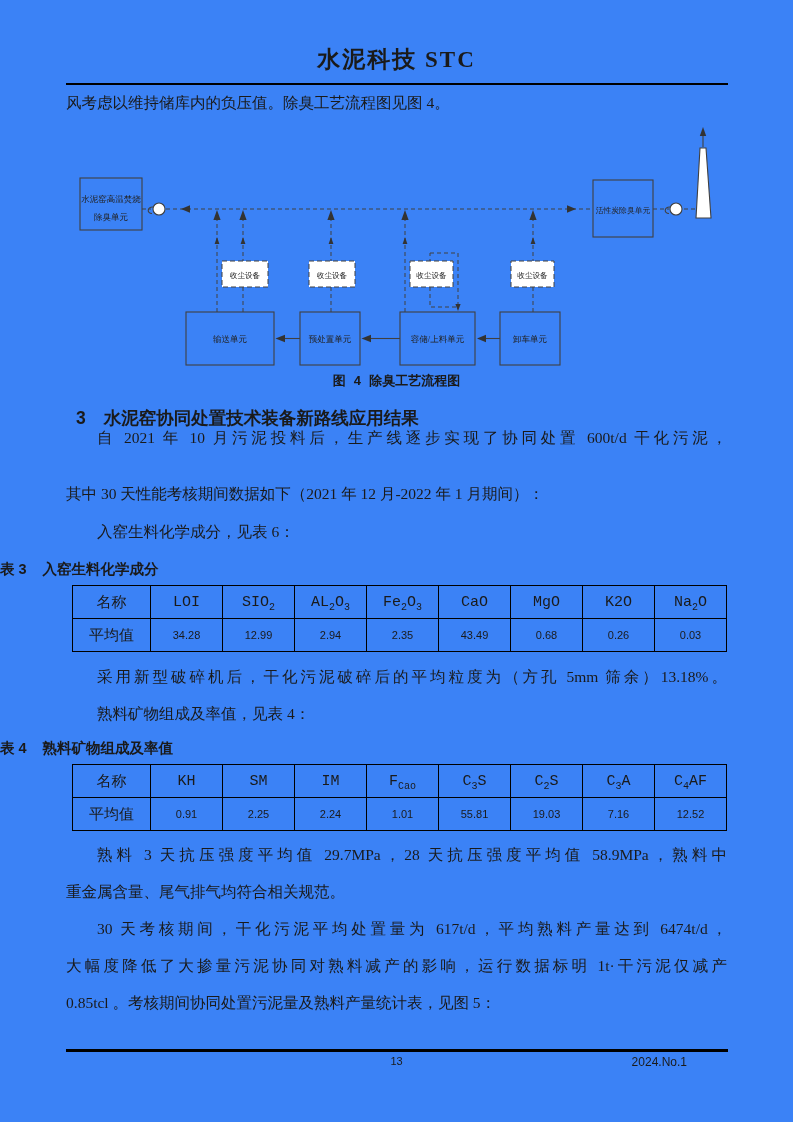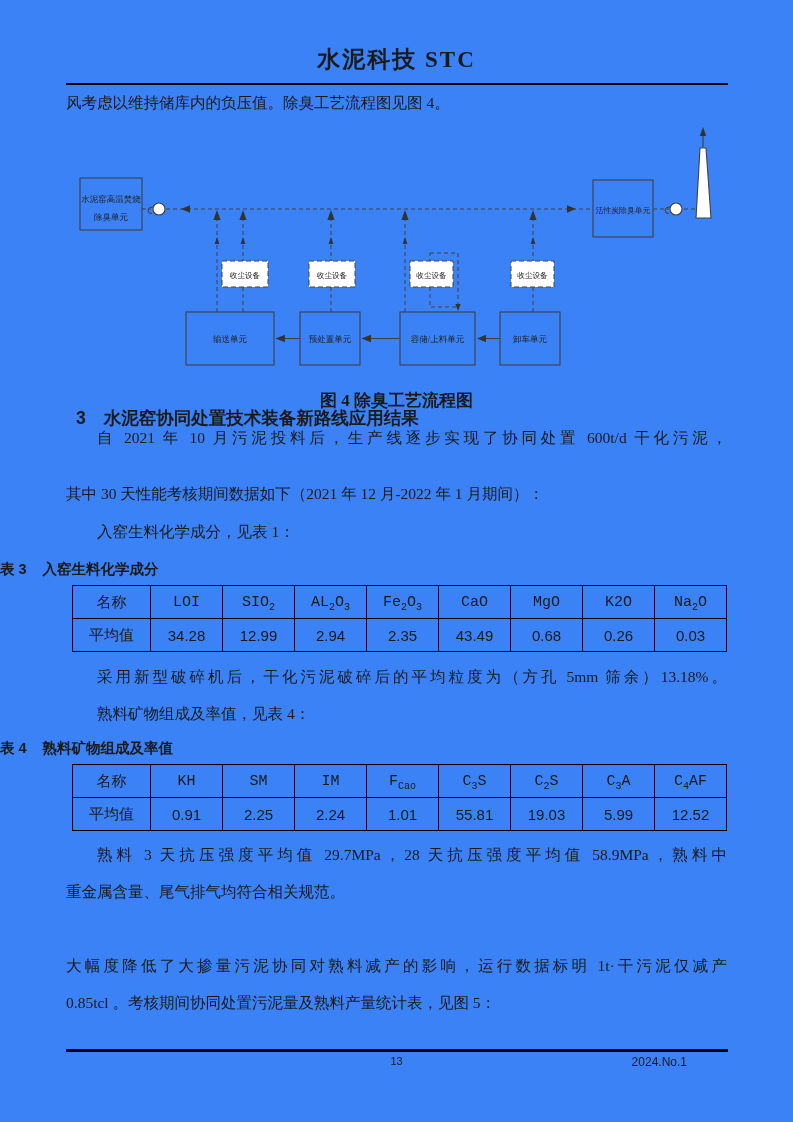--- a/index.html
+++ b/index.html
@@ -7,34 +7,34 @@
         overflow:hidden;font-family:"Liberation Serif",serif;color:#1a1a1a;}
   .abs{position:absolute;}
   .hdr-title{position:absolute;top:44px;left:0;width:100%;text-align:center;
              font-size:23px;font-weight:700;letter-spacing:2px;}
   .hdr-rule{position:absolute;top:83px;left:66px;width:662px;height:0;
             border-top:2px solid #000;}
   .bodyline{position:absolute;left:66px;width:661px;font-size:15.5px;
             line-height:22px;white-space:nowrap;}
   .just{white-space:normal;text-align:justify;text-align-last:justify;}
   .indent{padding-left:31px;width:630px;}
-  .figcap{position:absolute;top:389px;left:0;width:100%;text-align:center;
-          font-family:Liberation Serif, serif;font-weight:600;font-size:17px;}
+  .figcap{position:absolute;top:372px;left:0;width:100%;text-align:center;
+          font-family:Liberation Mono, monospace;font-weight:600;font-size:13px;}
   .sec{position:absolute;top:406px;left:76px;font-family:"Liberation Sans",sans-serif;
        font-weight:700;font-size:17.5px;}
   .sec .sec-t{margin-left:18px;}
   .tblcap{position:absolute;left:0;width:100%;
           font-family:"Liberation Sans",sans-serif;font-weight:600;font-size:14.5px;}
   .tblcap .cap-t{margin-left:16px;}
   .dtable{position:absolute;left:72px;width:655px;border-collapse:collapse;
           table-layout:fixed;}
   .dtable td{border:1.6px solid #000;height:32px;text-align:center;
              vertical-align:middle;padding:0;overflow:hidden;}
   .dtable td.hd{font-size:15px;font-family:Liberation Mono, monospace;}
-  .dtable td.vl{font-size:15px;font-family:"Liberation Sans",sans-serif;}
+  .dtable td.vl{font-size:11px;font-family:"Liberation Sans",sans-serif;}
   .dtable td.lbl{font-size:15px;font-family:"Liberation Serif",serif;}
   .dtable sub{font-size:10px;line-height:0;}
   .ftr-rule{position:absolute;top:1049px;left:66px;width:662px;height:2.5px;
             background:#000;}
   .ftr-page{position:absolute;top:1055px;left:66px;width:661px;text-align:center;
             font-family:"Liberation Sans",sans-serif;font-size:11px;}
   .ftr-issue{position:absolute;top:1055px;right:106px;
              font-family:"Liberation Sans",sans-serif;font-size:12px;}
   svg text{font-family:"Liberation Serif",serif;fill:#222;}
 </style>
@@ -125,21 +125,21 @@
   </svg>
 
   <div class="figcap">图 4 除臭工艺流程图</div>
 
   <div class="sec">
     <span>3</span><span class="sec-t">水泥窑协同处置技术装备新路线应用结果</span>
   </div>
 
   <div class="bodyline just indent" style="top:427px">自 2021 年 10 月污泥投料后，生产线逐步实现了协同处置 600t/d 干化污泥，</div>
   <div class="bodyline" style="top:483px">其中 30 天性能考核期间数据如下（2021 年 12 月-2022 年 1 月期间）：</div>
-  <div class="bodyline indent" style="top:521px">入窑生料化学成分，见表 1：</div>
+  <div class="bodyline indent" style="top:521px">入窑生料化学成分，见表 6：</div>
 
   <div class="tblcap" style="top:560px">
     <span>表 3</span><span class="cap-t">入窑生料化学成分</span>
   </div>
 
   <table class="dtable" style="top:585px">
     <colgroup>
         <col style="width:78px">
         <col>
         <col>
@@ -208,29 +208,30 @@
       <td class="hd"><span>C</span><sub>4</sub><span>AF</span><sub></sub></td>
     </tr>
     <tr>
       <td class="vl lbl">平均值</td>
       <td class="vl">0.91</td>
       <td class="vl">2.25</td>
       <td class="vl">2.24</td>
       <td class="vl">1.01</td>
       <td class="vl">55.81</td>
       <td class="vl">19.03</td>
-      <td class="vl">5.99</td>
+      <td class="vl">7.16</td>
       <td class="vl">12.52</td>
     </tr>
   </tbody>
     </table>
 
   <div class="bodyline just indent" style="top:844px">熟料 3 天抗压强度平均值 29.7MPa，28 天抗压强度平均值 58.9MPa，熟料中</div>
   <div class="bodyline" style="top:881px">重金属含量、尾气排气均符合相关规范。</div>
 
+  <div class="bodyline just indent" style="top:918px">30 天考核期间，干化污泥平均处置量为 617t/d，平均熟料产量达到 6474t/d，</div>
   <div class="bodyline just" style="top:955px">大幅度降低了大掺量污泥协同对熟料减产的影响，运行数据标明 1t·干污泥仅减产</div>
   <div class="bodyline" style="top:992px">0.85tcl 。考核期间协同处置污泥量及熟料产量统计表，见图 5：</div>
 
   <div class="ftr-rule"></div>
   <div class="ftr-page">13</div>
   <div class="ftr-issue">2024.No.1</div>
 
 </div>
 
 </body></html>

